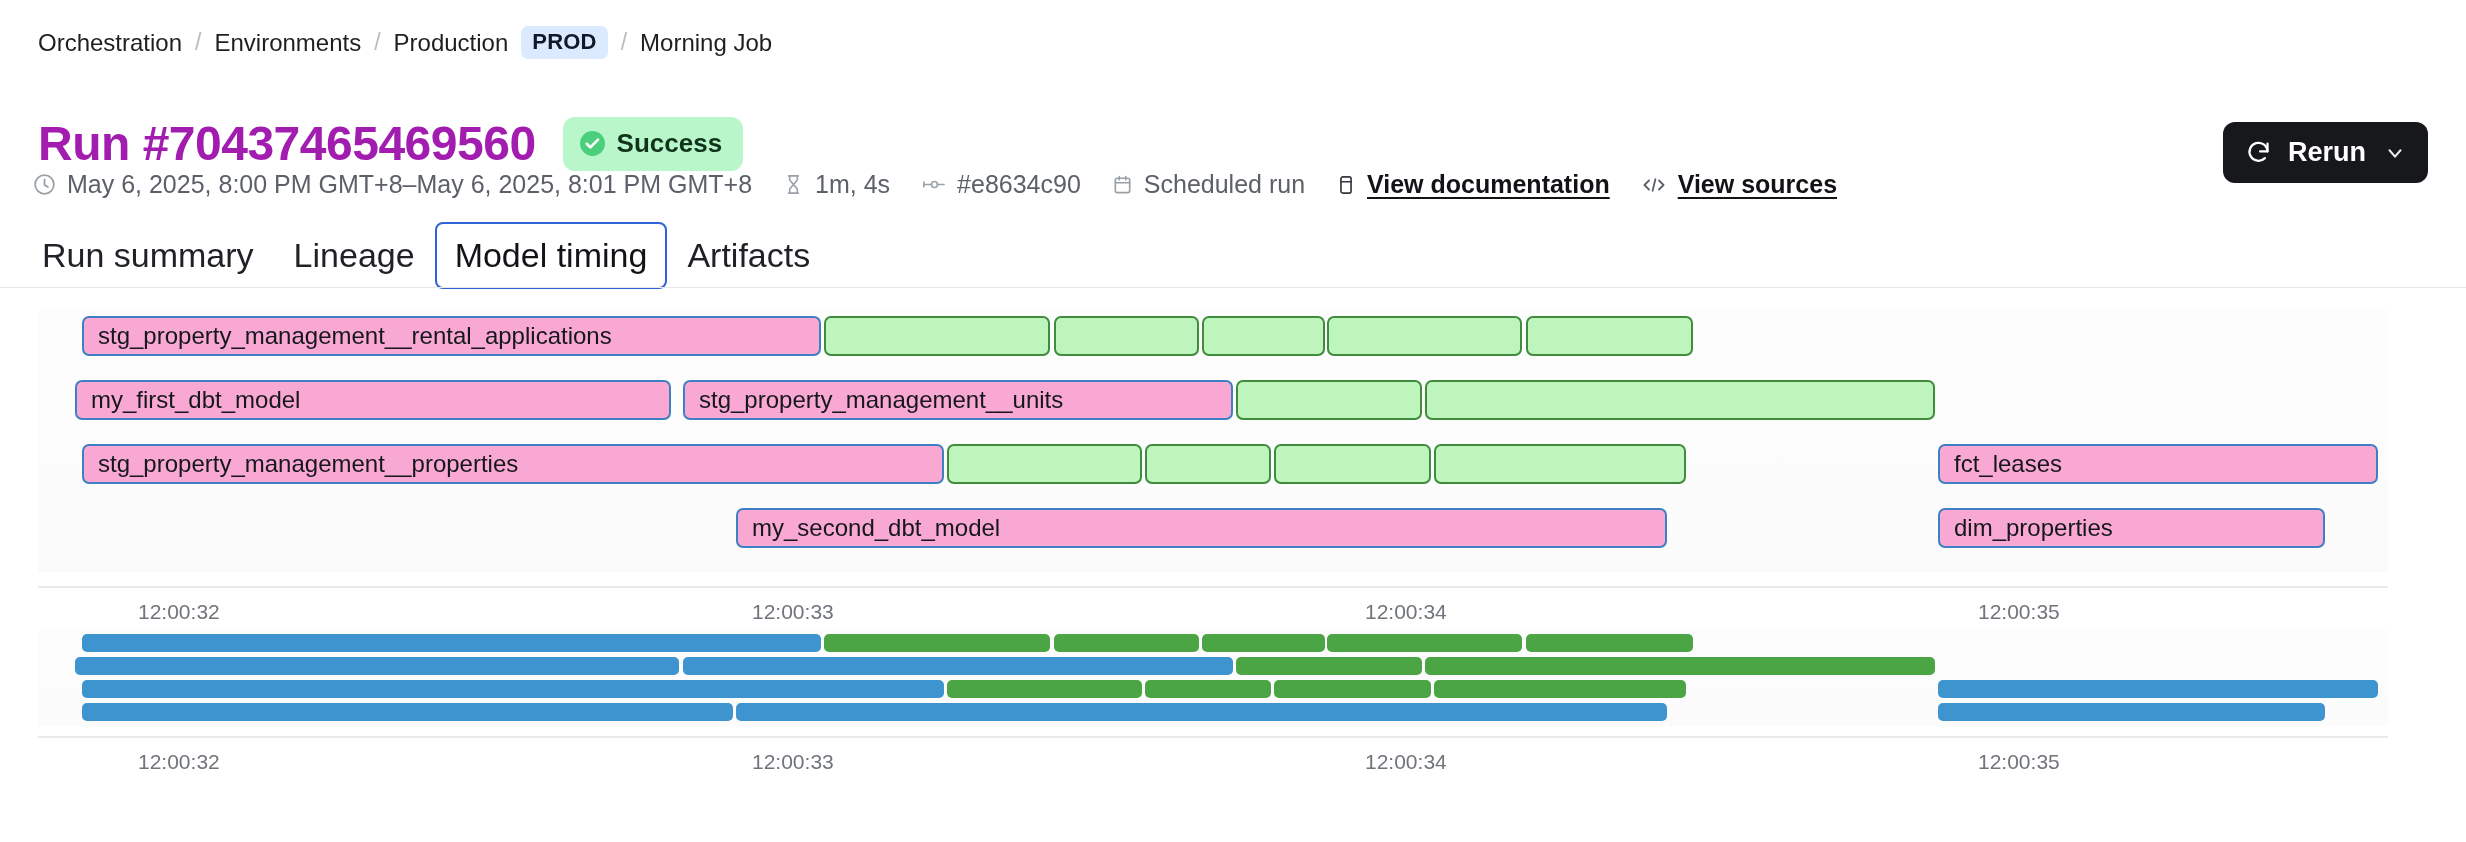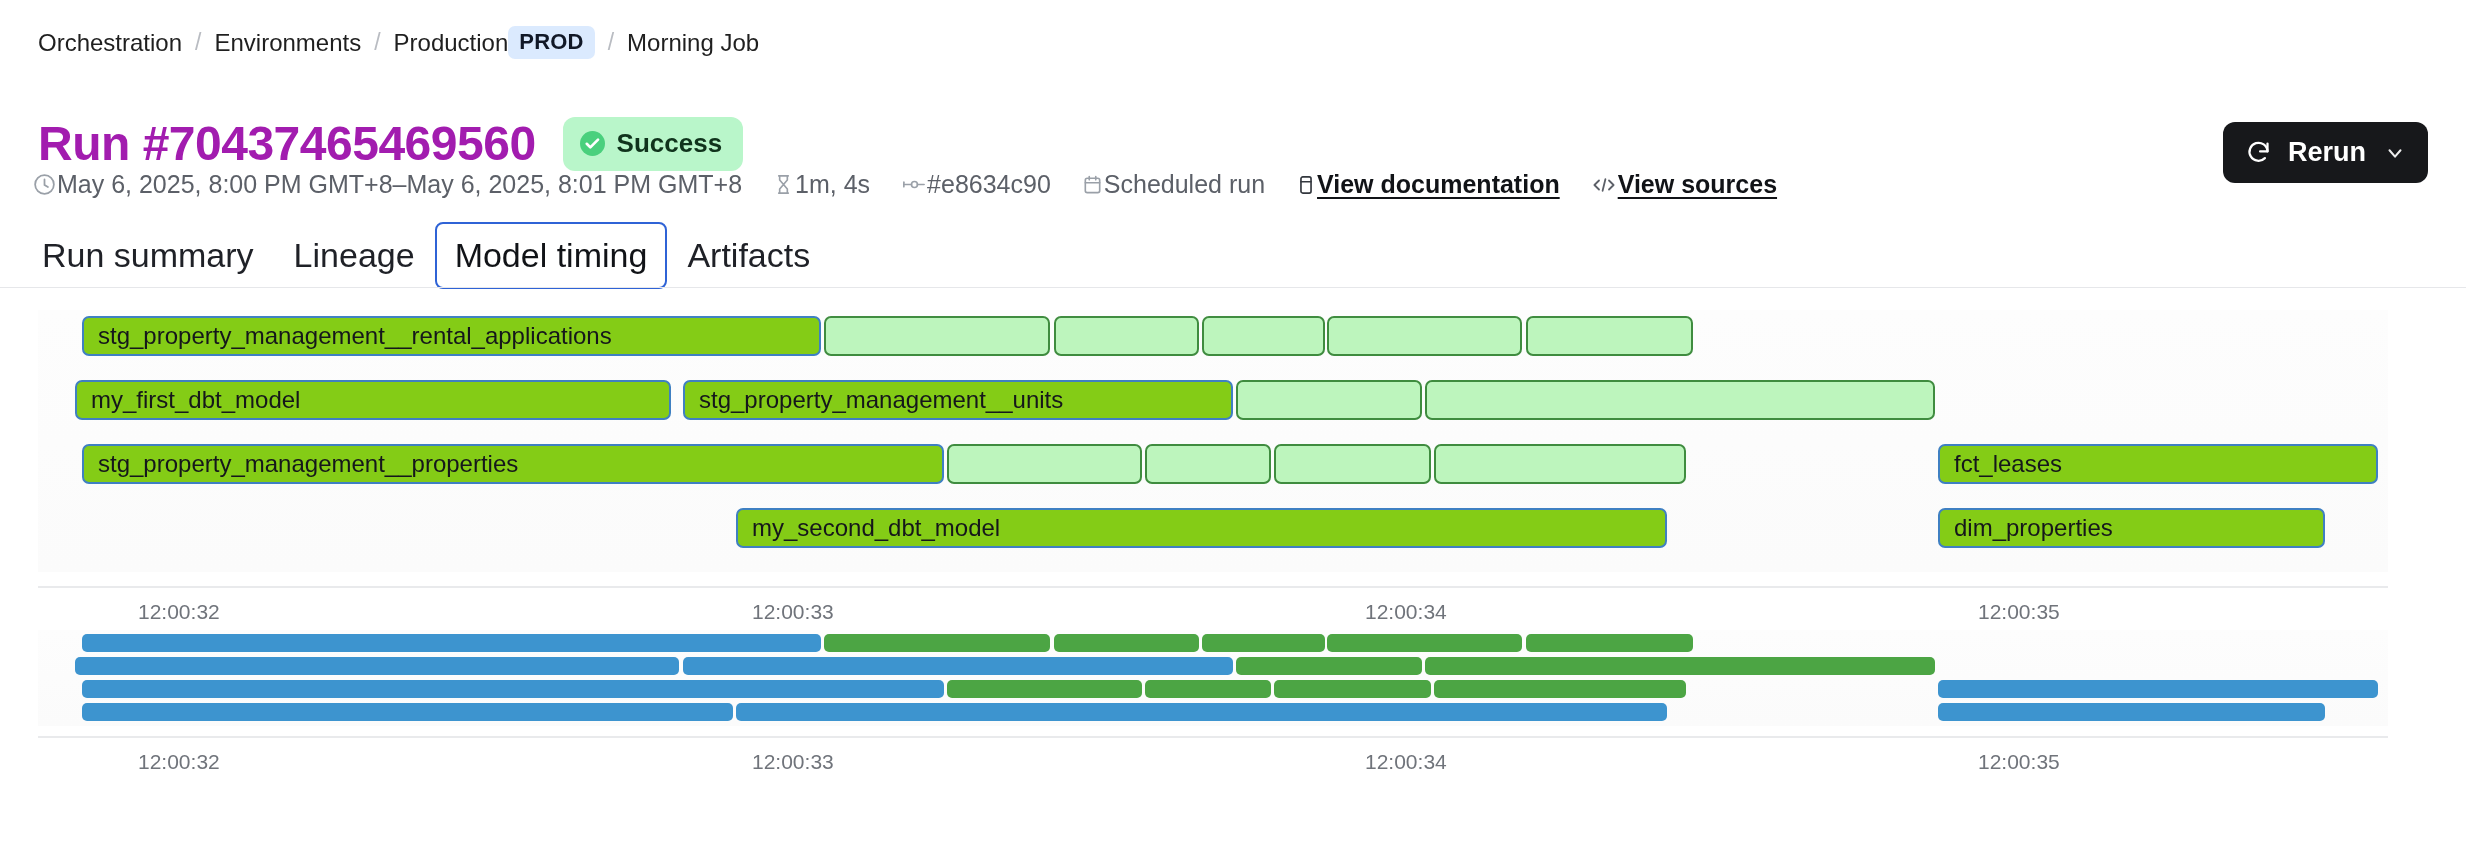--- a/index.html
+++ b/index.html
@@ -17,21 +17,21 @@
     position: absolute; left: 38px; top: 26px;
     display: flex; align-items: center; gap: 0px;
     font-size: 24px; color: #1a1a1a; white-space: nowrap;
   }
   .bc-item { color: #1f1f1f; }
   .bc-item.link { cursor: pointer; text-align: right; }
   .bc-sep { color: #b9bcc2; margin: 0 13px; font-size: 23px; }
   .bc-badge {
     background: #dbeafe; color: #111827;
     border-radius: 7px; padding: 3px 11px 4px 11px;
-    font-size: 22px; font-weight: 700; 
+    font-size: 22px; font-weight: 700; margin-left: 13px;
     letter-spacing: .2px;
   }
 
   
   .title-row {
     position: absolute; left: 38px; top: 88px;
     display: flex; align-items: center; gap: 27px;
   }
   .title {
     font-size: 48px; font-weight: 700; color: #a21caf;
@@ -49,21 +49,21 @@
     align-items: center; justify-content: center; flex: 0 0 auto;
   }
   .check-circle svg { display: block; }
 
   
   .meta-row {
     position: absolute; left: 32px; top: 170px;
     display: flex; align-items: center;
     font-size: 25px; color: #5c6068; white-space: nowrap;
   }
-  .meta-item { display: inline-flex; align-items: center; gap: 0; margin-right: 30px; }
+  .meta-item { display: inline-flex; align-items: center; gap: 10px; margin-right: 30px; }
   .meta-item .mtext { color: #5c6068; }
   .meta-item.strong .mtext {
     color: #111317; font-weight: 700;
     text-decoration: underline; text-underline-offset: 4px;
     text-decoration-thickness: 2px; cursor: pointer;
   }
   .mico { display: inline-flex; align-items: center; justify-content: center; flex: 0 0 auto; color: #9aa0a8; }
   .mico svg { display: block; }
 
   
@@ -105,21 +105,21 @@
   .bar {
     position: absolute; display: flex; align-items: center;
     overflow: hidden; white-space: nowrap;
   }
   
   .bar.outlined {
     border-radius: 7px; border: 2px solid;
     font-size: 24px; color: #15171b;
     padding-left: 14px;
   }
-  .bar.outlined.blue  { background: #84cc16; border-color: #3f80c2; }
+  .bar.outlined.blue  { background: #f9a8d4; border-color: #3f80c2; }
   .bar.outlined.green { background: #bdf5bd; border-color: #3f8c3f; }
   
   .bar.solid { border-radius: 5px; }
   .bar.solid.blue  { background: #3d94cf; }
   .bar.solid.green { background: #4ca544; }
 
   .axis { position: relative; width: 2466px; }
   .axis-rule {
     position: absolute; left: 38px; top: 0; width: 2350px; height: 2px;
     background: #e9eaec;

